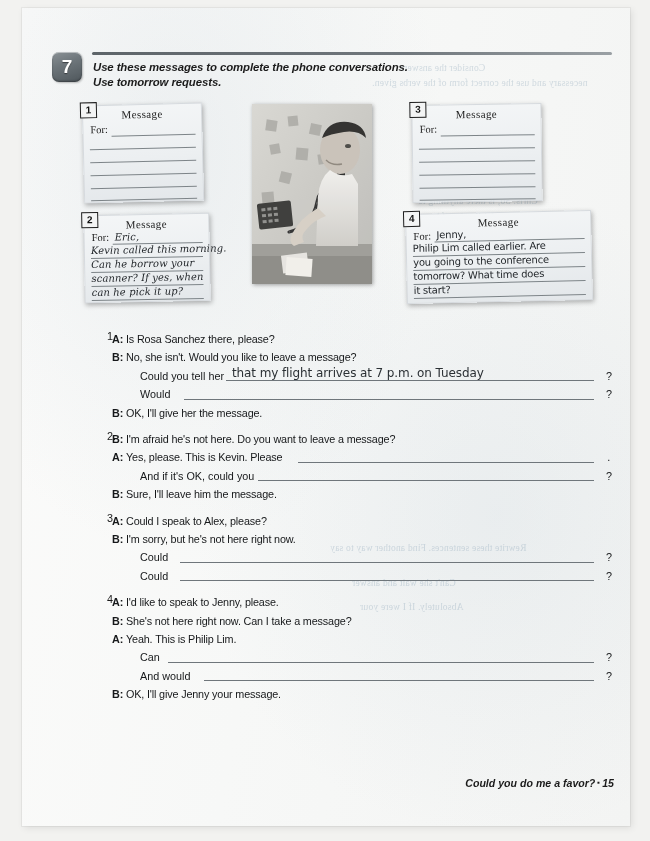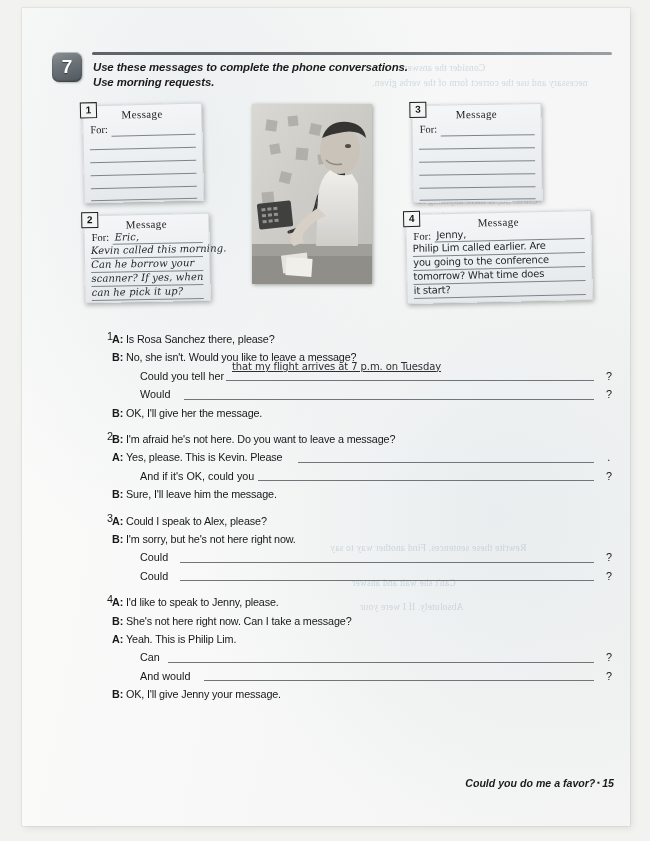--- a/index.html
+++ b/index.html
@@ -217,27 +217,26 @@
   }
   .endmark {
     position: absolute;
     right: -10px;
     bottom: 0;
     font-size: 10.8px;
     color: #16181a;
   }
   .answer {
     position: absolute;
-    bottom: 9px;
+    bottom: 3px;
     font-family: "DejaVu Sans", sans-serif;
-    font-size: 10px;
+    font-size: 12px;
     color: #2b3034;
     letter-spacing: -.1px;
     white-space: nowrap;
-    text-decoration: underline;
   }
 
   
   #footer {
     position: absolute;
     right: 36px;
     bottom: 52px;
     font-size: 10.6px;
     font-style: italic;
     font-weight: bold;
@@ -263,21 +262,21 @@
   <div class="bleed serif" style="left:430px; top:212px;">Len: Well, what if he</div>
   <div class="bleed serif" style="left:330px; top:543px;">Rewrite these sentences. Find another way to say</div>
   <div class="bleed serif" style="left:352px; top:578px;">Can't she wait and answer</div>
   <div class="bleed serif" style="left:360px; top:602px;">Absolutely. If I were your</div>
 
   <div id="header">
     <div class="ex-badge">7</div>
     <div class="rule"></div>
     <div class="instr">
       <div>Use these messages to complete the phone conversations.</div>
-      <div>Use morning requests.</div>
+      <div>Use tomorrow requests.</div>
     </div>
   </div>
 
   <div class="card" style="left:83px; top:104px; width:120px; height:98px; transform:rotate(-1.4deg);">
     <div class="num">1</div>
     <div class="ttl">Message</div>
     <div class="forlbl" style="top:18px;">For:</div>
     <div class="ln" style="top:30px; left:28px;"></div>
     <div class="ln" style="top:43px;"></div>
     <div class="ln" style="top:56px;"></div>

